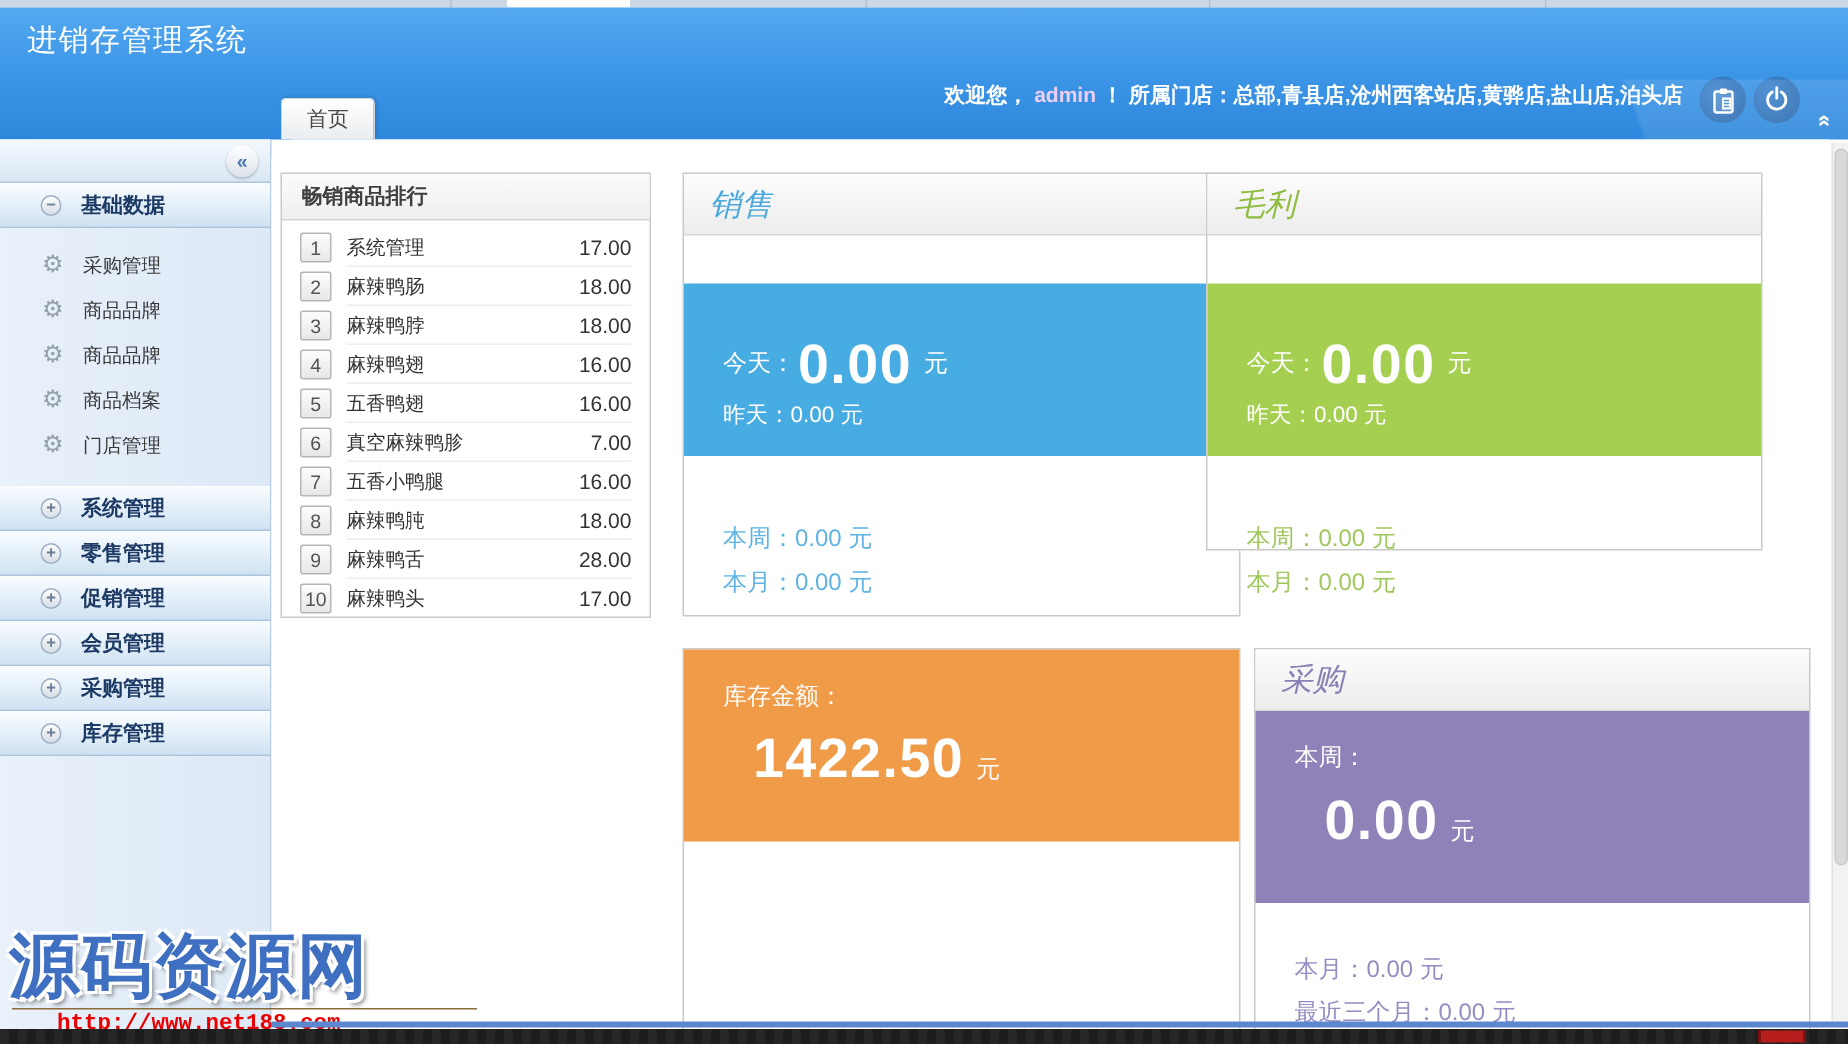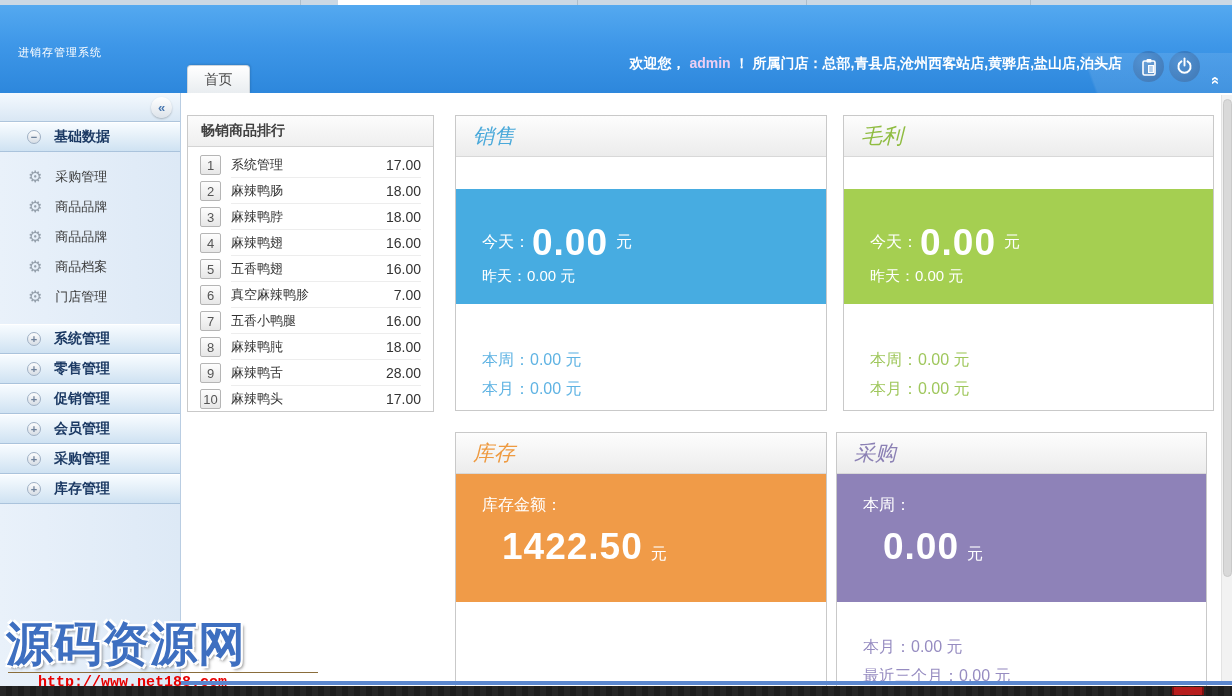--- a/index.html
+++ b/index.html
@@ -9,21 +9,21 @@
   
   .top-strip { position:absolute; left:0; top:0; width:1232px; height:5px; background:#cbd8e4; }
   .top-strip .seg-active { position:absolute; left:338px; top:0; width:82px; height:5px; background:#ffffff; }
   .top-strip .seg-line { position:absolute; top:0; width:1px; height:5px; background:#aebecb; }
 
   
   .header { position:absolute; left:0; top:5px; width:1232px; height:88px;
             background:linear-gradient(180deg,#54a9f0 0%, #3e97e8 45%, #2d87dc 100%); }
   .header::after { content:""; position:absolute; right:0; bottom:0; width:260px; height:40px;
             background:linear-gradient(70deg, transparent 45%, rgba(255,255,255,.10) 46%); pointer-events:none; }
-  .app-title { position:absolute; left:18px; top:8px; font-size:11px; color:#ffffff; letter-spacing:1px;margin-top:32px; }
+  .app-title { position:absolute; left:18px; top:8px; font-size:20px; color:#ffffff; letter-spacing:1px; }
   .welcome { position:absolute; right:110px; top:50px; font-size:14px; font-weight:bold; color:#ffffff; white-space:nowrap; }
   .welcome .user { color:#eccef2; padding:0 4px; }
   .hicon { position:absolute; top:46px; width:31px; height:31px; border-radius:50%;
            background:radial-gradient(circle at 35% 30%, #3e86cf, #2a68ab); display:flex; align-items:center; justify-content:center; cursor:pointer; }
   .hicon.clip { right:68px; }
   .hicon.pwr  { right:32px; }
   .chev-up { position:absolute; right:12px; top:68px; color:#ffffff; font-size:15px; font-weight:bold;
              transform:rotate(90deg); cursor:pointer; line-height:1; }
 
   
@@ -81,21 +81,21 @@
   .b-value-big { font-size:37px; font-weight:bold; letter-spacing:1px; margin:0 8px 0 2px; }
   .b-unit { font-size:16px; }
   .b-line2 { font-size:15px; margin-top:3px; }
   .banner-stacked { height:128px; padding:21px 0 0 26px; }
   .banner-stacked .b-value-row { margin:10px 0 0 18px; display:flex; align-items:baseline; }
   .card-body { padding:41px 26px 0; }
   .card-body .c-row { font-size:16px; color:var(--text,#777); line-height:29px; }
   .card.stacked .card-body { padding-top:30px; }
 
   .card.sales    { left:274px; top:22px;  width:372px; height:296px; }
-  .card.profit   { left:662px; top:22px;  width:371px; height:296px; }
+  .card.profit   { left:623px; top:22px;  width:371px; height:252px; }
   .card.stock    { left:274px; top:339px; width:372px; height:260px; border-bottom:none; }
   .card.purchase { left:655px; top:339px; width:371px; height:260px; border-bottom:none; }
   .card.stock .card-body, .card.purchase .card-body { border-left:none; }
 
   
   .scrollbar { position:absolute; right:0; top:2px; width:11px; height:589px; background:#f2f2f2; border-left:1px solid #e3e3e3; }
   .scroll-thumb { position:absolute; left:1px; top:4px; width:9px; height:478px; border-radius:5px;
                   background:#d9d9d9; border:1px solid #c9c9c9; cursor:pointer; }
 
   
@@ -295,21 +295,20 @@
       </div>
       <div class="b-line2">昨天：0.00 元</div>
     </div>
     <div class="card-body">
       <div class="c-row">本周：0.00 元</div>
       <div class="c-row">本月：0.00 元</div>
     </div>
   </div>
 
   <div class="card stock stacked" style="--banner: #f09b48; --title: #ee9a40; --text: #f0a55c;">
-    <div class="card-header">库存</div>
     <div class="card-banner banner-stacked">
       <div class="b-label">库存金额：</div>
       <div class="b-value-row">
         <span class="b-value-big">1422.50</span>
         <span class="b-unit">元</span>
       </div>
     </div>
     <div class="card-body"></div>
   </div>
 

